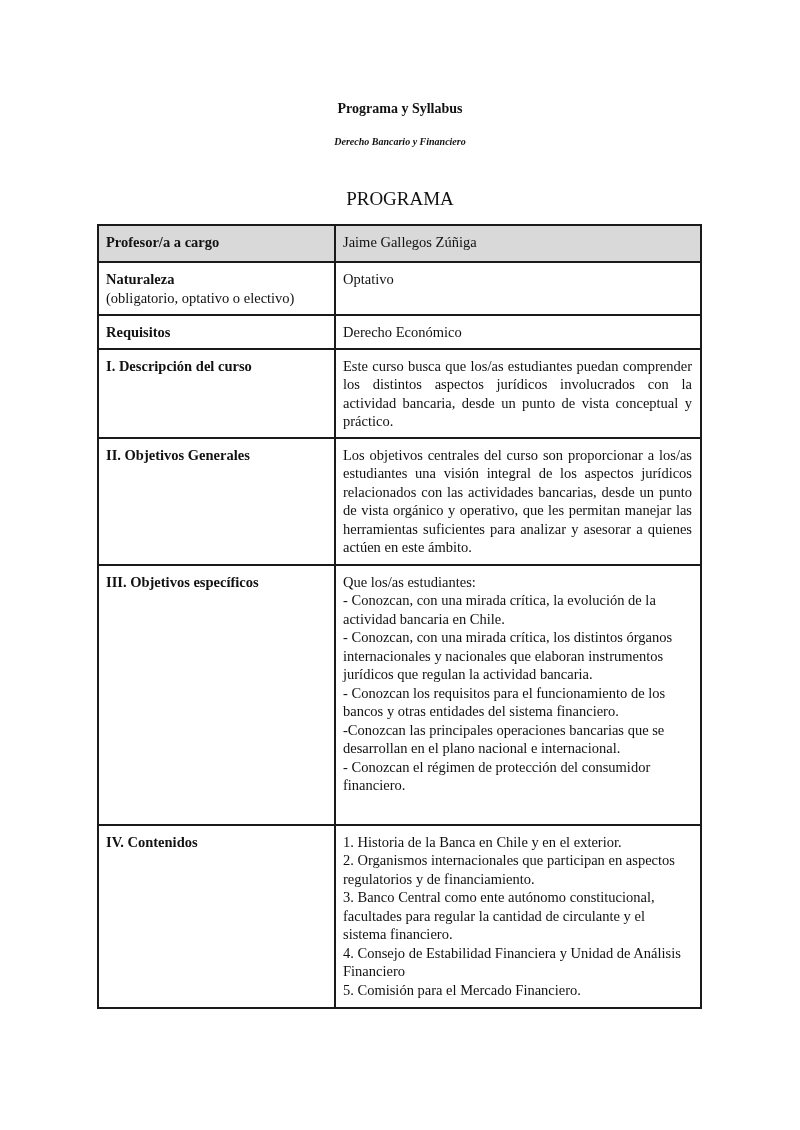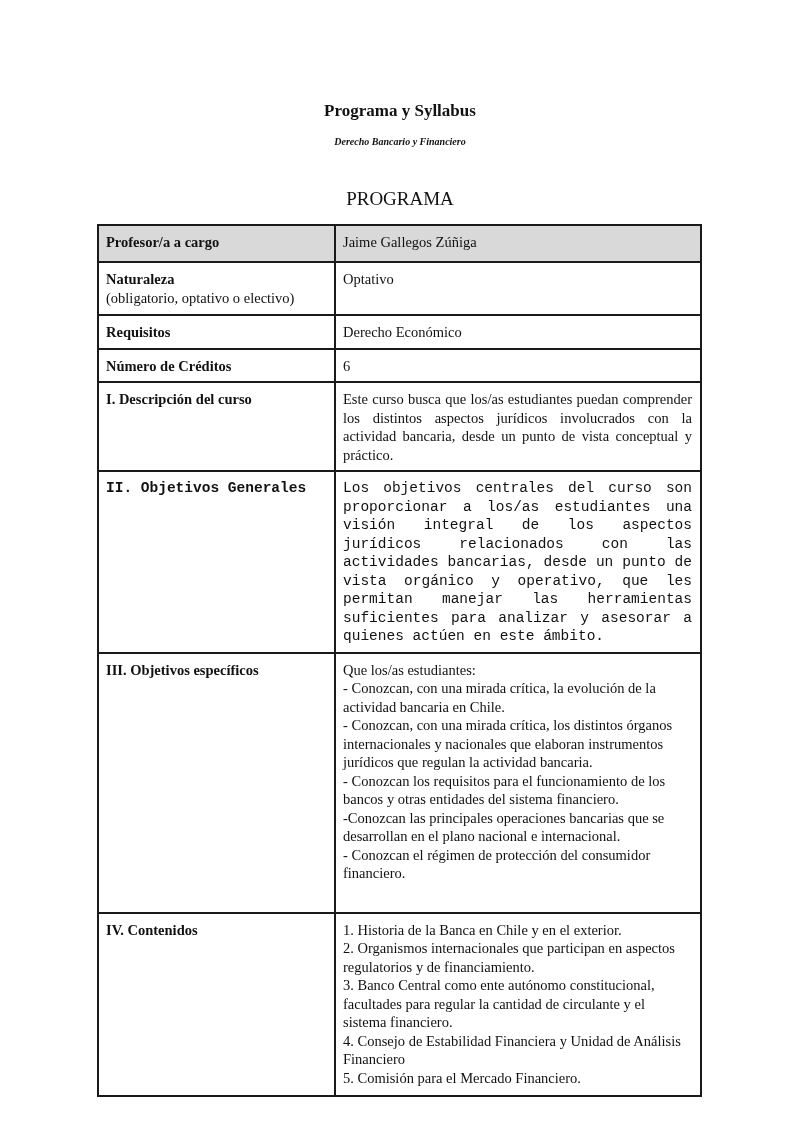--- a/index.html
+++ b/index.html
@@ -1,36 +1,36 @@
 <!DOCTYPE html>
 <html><head>
 <meta charset="utf-8">
 <style>
   html, body { margin: 0; padding: 0; background: #ffffff; }
   body { width: 800px; height: 1130px; position: relative; overflow: hidden;
          font-family: "Liberation Serif", "DejaVu Serif", serif; color: #111; }
   .title { position: absolute; left: 0; width: 800px; text-align: center; }
-  .t1 { top: 101px; font-size: 17px; font-weight: bold; text-align: center; }
+  .t1 { top: 101px; font-size: 14px; font-weight: bold; text-align: center; }
   .t2 { top: 136px; font-size: 10px; font-style: italic; font-weight: bold; }
   .t3 { top: 188px; font-size: 19px; }
   table.prog { position: absolute; left: 97px; top: 224px; width: 605px;
                border-collapse: collapse; font-size: 14.5px; line-height: 18.5px; }
   table.prog td { border: 2px solid #1a1a1a; vertical-align: top;
                   padding: 7px 8px 6px 7px; margin-left: 43px; }
   td.lbl { width: 220px; font-weight: bold; }
   td.val { text-align: left; }
   td.just { text-align: justify; }
   tr.head td { background: #d9d9d9; height: 22px; }
   .sub { font-weight: normal; display: block; }
   .line { display: block; }
   tr.r-nat td { height: 38px; font-family: Liberation Serif, serif; }
   tr.r-req td { height: 18px; }
   tr.r-cred td { height: 18px; }
   tr.r-desc td { height: 74px; }
-  tr.r-gen td { height: 112px; font-family: Liberation Mono, monospace; }
+  tr.r-gen td { height: 112px; }
   tr.r-esp td { height: 245px; }
   tr.r-cont td { height: 168px; }
 </style>
 </head>
 <body>
 
 <div class="title t1">Programa y Syllabus</div>
 <div class="title t2">Derecho Bancario y Financiero</div>
 <div class="title t3">PROGRAMA</div>
 
@@ -43,24 +43,20 @@
   <tr class="r-nat">
     <td class="lbl">
       <span class="line">Naturaleza</span>
       <span class="sub">(obligatorio, optativo o electivo)</span>
     </td>
     <td class="val">Optativo</td>
   </tr>
   <tr class="r-req">
     <td class="lbl">Requisitos</td>
     <td class="val">Derecho Económico</td>
-  </tr>
-  <tr class="r-cred">
-    <td class="lbl">Número de Créditos</td>
-    <td class="val">6</td>
   </tr>
   <tr class="r-desc">
     <td class="lbl">I. Descripción del curso</td>
     <td class="val just">Este curso busca que los/as estudiantes puedan comprender los distintos aspectos jurídicos involucrados con la actividad bancaria, desde un punto de vista conceptual y práctico.</td>
   </tr>
   <tr class="r-gen">
     <td class="lbl">II. Objetivos Generales</td>
     <td class="val just">Los objetivos centrales del curso son proporcionar a los/as estudiantes una visión integral de los aspectos jurídicos relacionados con las actividades bancarias, desde un punto de vista orgánico y operativo, que les permitan manejar las herramientas suficientes para analizar y asesorar a quienes actúen en este ámbito.</td>
   </tr>
   <tr class="r-esp">

